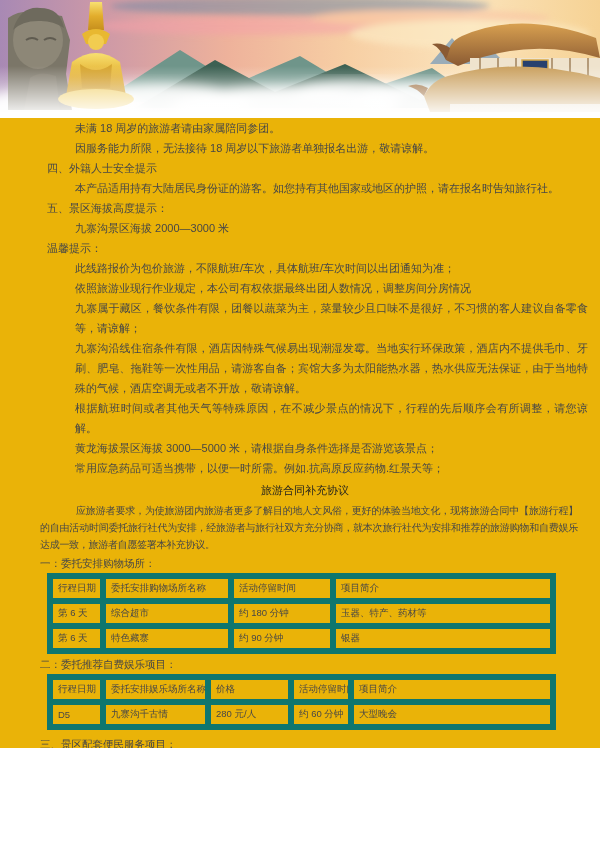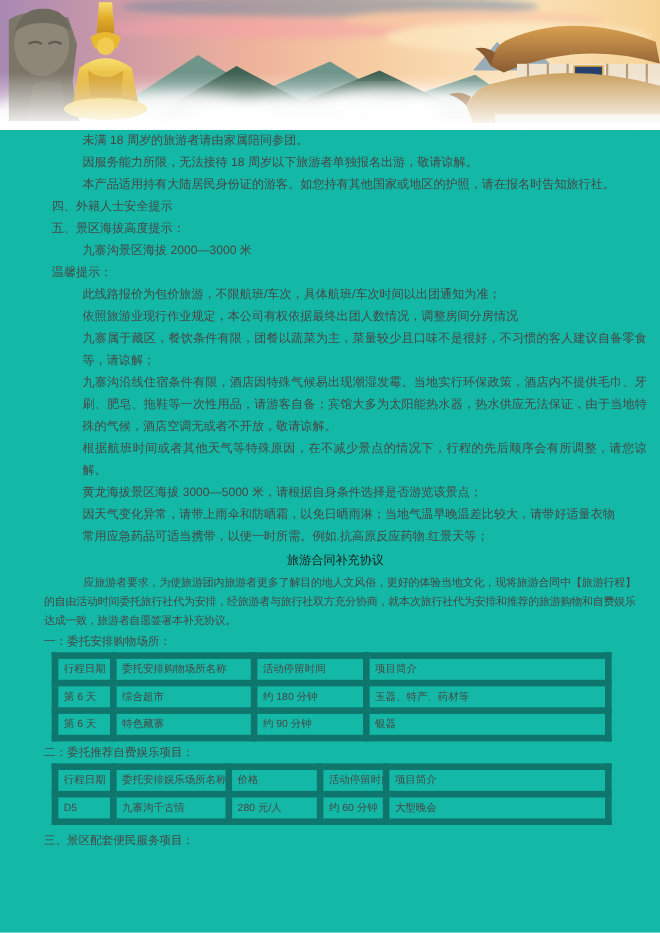--- a/index.html
+++ b/index.html
@@ -3,21 +3,21 @@
 <meta charset="utf-8">
 <style>
   * { box-sizing: border-box; margin: 0; padding: 0; }
   html, body { background: #ffffff; }
   body {
     width: 600px; height: 848px;
     font-family: "Liberation Sans", "DejaVu Sans", sans-serif;
     color: #474747;
     overflow: hidden;
   }
-  .page { position: relative; width: 600px; height: 848px; background: #14b8a6; overflow: hidden; }
+  .page { position: relative; width: 600px; height: 748px; background: #eab308; overflow: hidden; }
 
   
   .banner { position: relative; width: 600px; height: 118px; overflow: hidden; }
   .banner svg { display: block; }
 
   
   .content { position: relative; width: 600px; }
   .line { font-size: 11px; line-height: 20px; white-space: nowrap; }
   .sec  { padding-left: 47px; }
   .ind  { padding-left: 75px; }
@@ -133,34 +133,33 @@
 
       <rect x="0" y="66" width="600" height="52" fill="url(#fade)"></rect>
       <rect x="0" y="112" width="600" height="6" fill="#ffffff"></rect>
     </svg>
   </div>
 
   <div class="content">
 
     <div class="line ind">未满 18 周岁的旅游者请由家属陪同参团。</div>
     <div class="line ind">因服务能力所限，无法接待 18 周岁以下旅游者单独报名出游，敬请谅解。</div>
+    <div class="line sec">四、外籍人士安全提示</div>
     <div class="line ind">本产品适用持有大陆居民身份证的游客。如您持有其他国家或地区的护照，请在报名时告知旅行社。</div>
-    <div class="line sec">四、外籍人士安全提示</div>
     <div class="line sec">五、景区海拔高度提示：</div>
     <div class="line ind">九寨沟景区海拔 2000—3000 米</div>
 
     <div class="line sec">温馨提示：</div>
 
     <div class="tip">此线路报价为包价旅游，不限航班/车次，具体航班/车次时间以出团通知为准；</div>
     <div class="tip">依照旅游业现行作业规定，本公司有权依据最终出团人数情况，调整房间分房情况</div>
     <div class="tip">九寨属于藏区，餐饮条件有限，团餐以蔬菜为主，菜量较少且口味不是很好，不习惯的客人建议自备零食等，请谅解；</div>
     <div class="tip">九寨沟沿线住宿条件有限，酒店因特殊气候易出现潮湿发霉。当地实行环保政策，酒店内不提供毛巾、牙刷、肥皂、拖鞋等一次性用品，请游客自备；宾馆大多为太阳能热水器，热水供应无法保证，由于当地特殊的气候，酒店空调无或者不开放，敬请谅解。</div>
     <div class="tip">根据航班时间或者其他天气等特殊原因，在不减少景点的情况下，行程的先后顺序会有所调整，请您谅解。</div>
     <div class="tip">黄龙海拔景区海拔 3000—5000 米，请根据自身条件选择是否游览该景点；</div>
-    <div class="tip">因天气变化异常，请带上雨伞和防晒霜，以免日晒雨淋；当地气温早晚温差比较大，请带好适量衣物</div>
     <div class="tip">常用应急药品可适当携带，以便一时所需。例如.抗高原反应药物.红景天等；</div>
 
     <div class="doc-title">旅游合同补充协议</div>
 
     <div class="intro">应旅游者要求，为使旅游团内旅游者更多了解目的地人文风俗，更好的体验当地文化，现将旅游合同中【旅游行程】的自由活动时间委托旅行社代为安排，经旅游者与旅行社双方充分协商，就本次旅行社代为安排和推荐的旅游购物和自费娱乐达成一致，旅游者自愿签署本补充协议。</div>
 
     <div class="tbl-label">一：委托安排购物场所：</div>
 
     <table>
       <colgroup>

